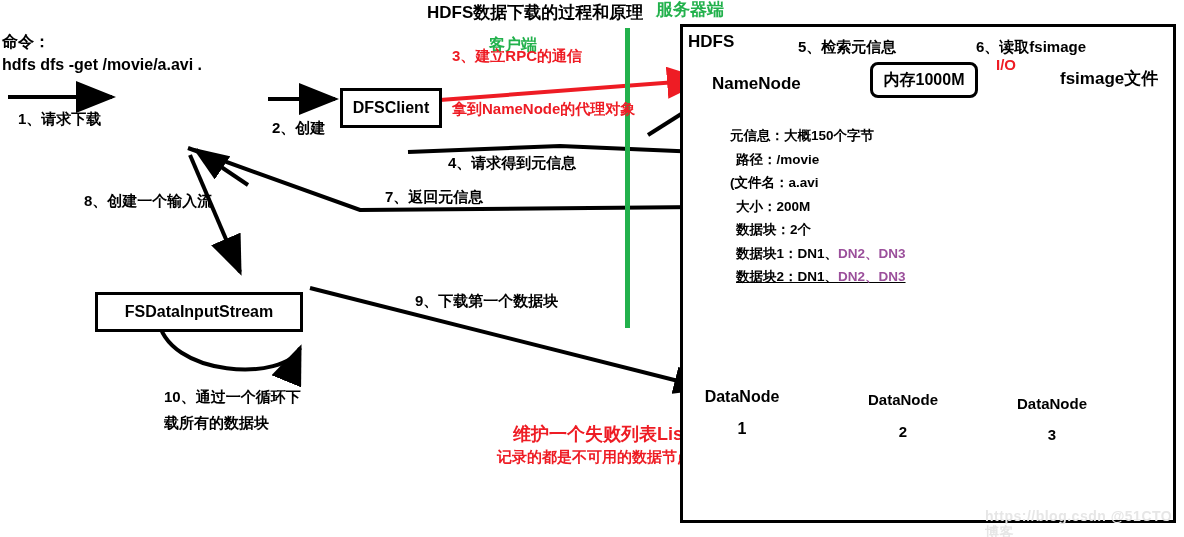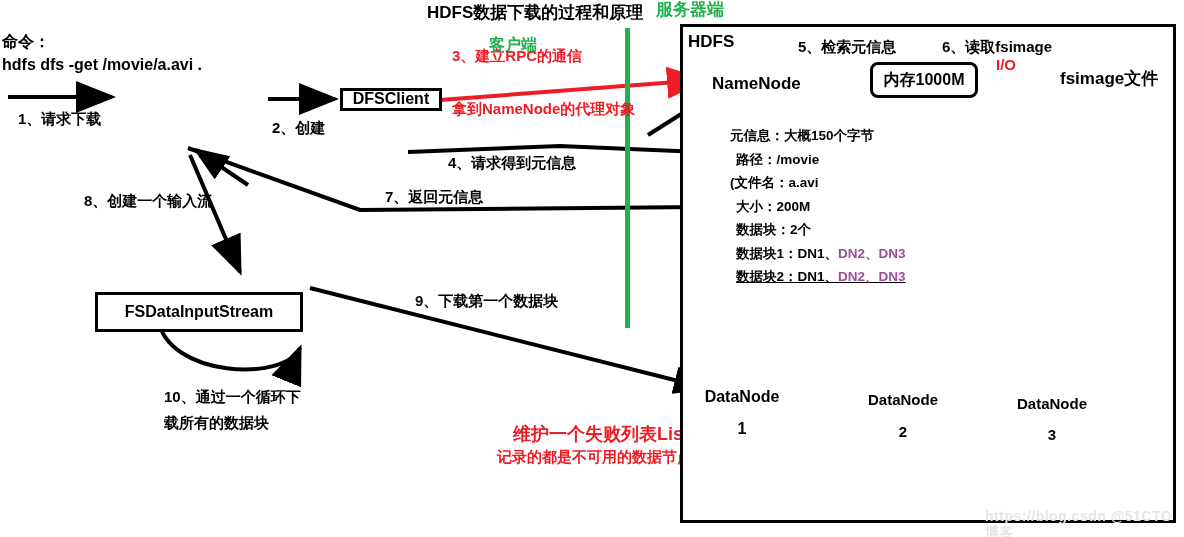--- a/index.html
+++ b/index.html
@@ -117,21 +117,21 @@
 
   <div class="abs txt" style="left:427px; top:3px; font-size:17px;">HDFS数据下载的过程和原理</div>
 
   <div class="abs txt green" style="left:656px; top:0px; font-size:17px;">服务器端</div>
   <div class="abs txt green" style="left:489px; top:36px; font-size:16px;">客户端</div>
 
   <div class="abs txt" style="left:2px; top:33px; font-size:16px;">命令：</div>
   <div class="abs txt" style="left:2px; top:56px; font-size:16px;">hdfs dfs -get /movie/a.avi .</div>
 
 
-  <div class="abs box" style="left:340px; top:88px; width:102px; height:23px;">
+  <div class="abs box" style="left:340px; top:88px; width:102px; height:40px;">
     <div class="txt" style="font-size:16px;">DFSClient</div>
   </div>
 
   <div class="abs box" style="left:95px; top:272px; width:208px; height:40px;margin-top:20px;">
     <div class="txt" style="font-size:16px;">FSDataInputStream</div>
   </div>
 
   <div class="abs txt" style="left:18px; top:110px; font-size:15px;">1、请求下载</div>
   <div class="abs txt" style="left:272px; top:119px; font-size:15px;">2、创建</div>
   <div class="abs txt red" style="left:452px; top:47px; font-size:15px;">3、建立RPC的通信</div>
@@ -146,21 +146,21 @@
   <div class="abs txt red" style="left:513px; top:424px; font-size:18px;">维护一个失败列表List</div>
   <div class="abs txt red" style="left:497px; top:448px; font-size:15px;">记录的都是不可用的数据节点信息</div>
 
   <div class="abs panel" style="left:680px; top:24px; width:496px; height:499px;"></div>
 
   <div class="abs txt" style="left:688px; top:32px; font-size:17px;">HDFS</div>
 
   <div class="abs txt" style="left:712px; top:74px; font-size:17px;">NameNode</div>
 
   <div class="abs txt" style="left:798px; top:38px; font-size:15px;">5、检索元信息</div>
-  <div class="abs txt" style="left:942px; top:38px; font-size:15px;">6、读取fsimage</div>
+  <div class="abs txt" style="left:976px; top:38px; font-size:15px;">6、读取fsimage</div>
 
   <div class="abs box rounded" style="left:870px; top:62px; width:108px; height:36px;">
     <div class="txt" style="font-size:16px;">内存1000M</div>
   </div>
 
   <div class="abs txt red" style="left:996px; top:56px; font-size:15px;">I/O</div>
 
   <div class="abs txt" style="left:1060px; top:69px; font-size:17px;">fsimage文件</div>
 
   <div class="abs" style="left:730px; top:128px;">

